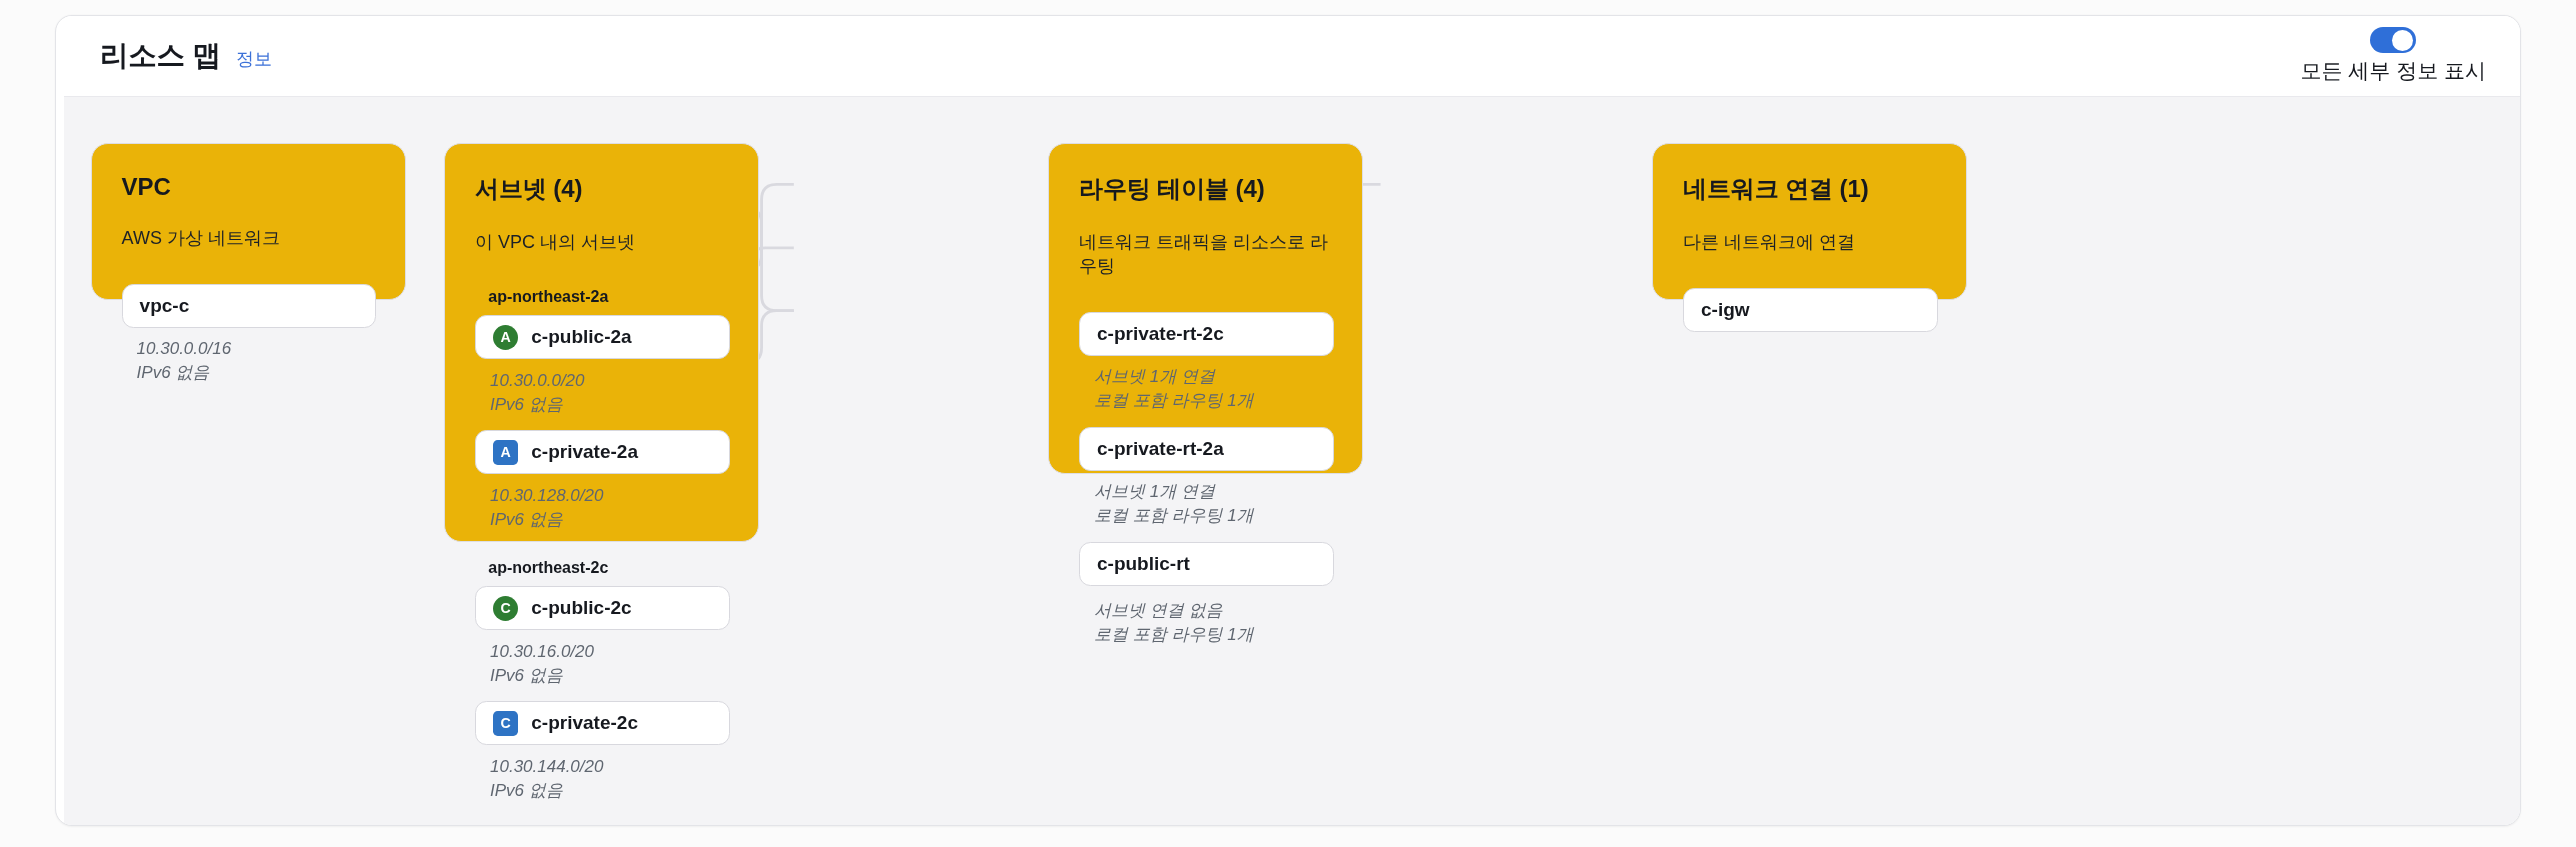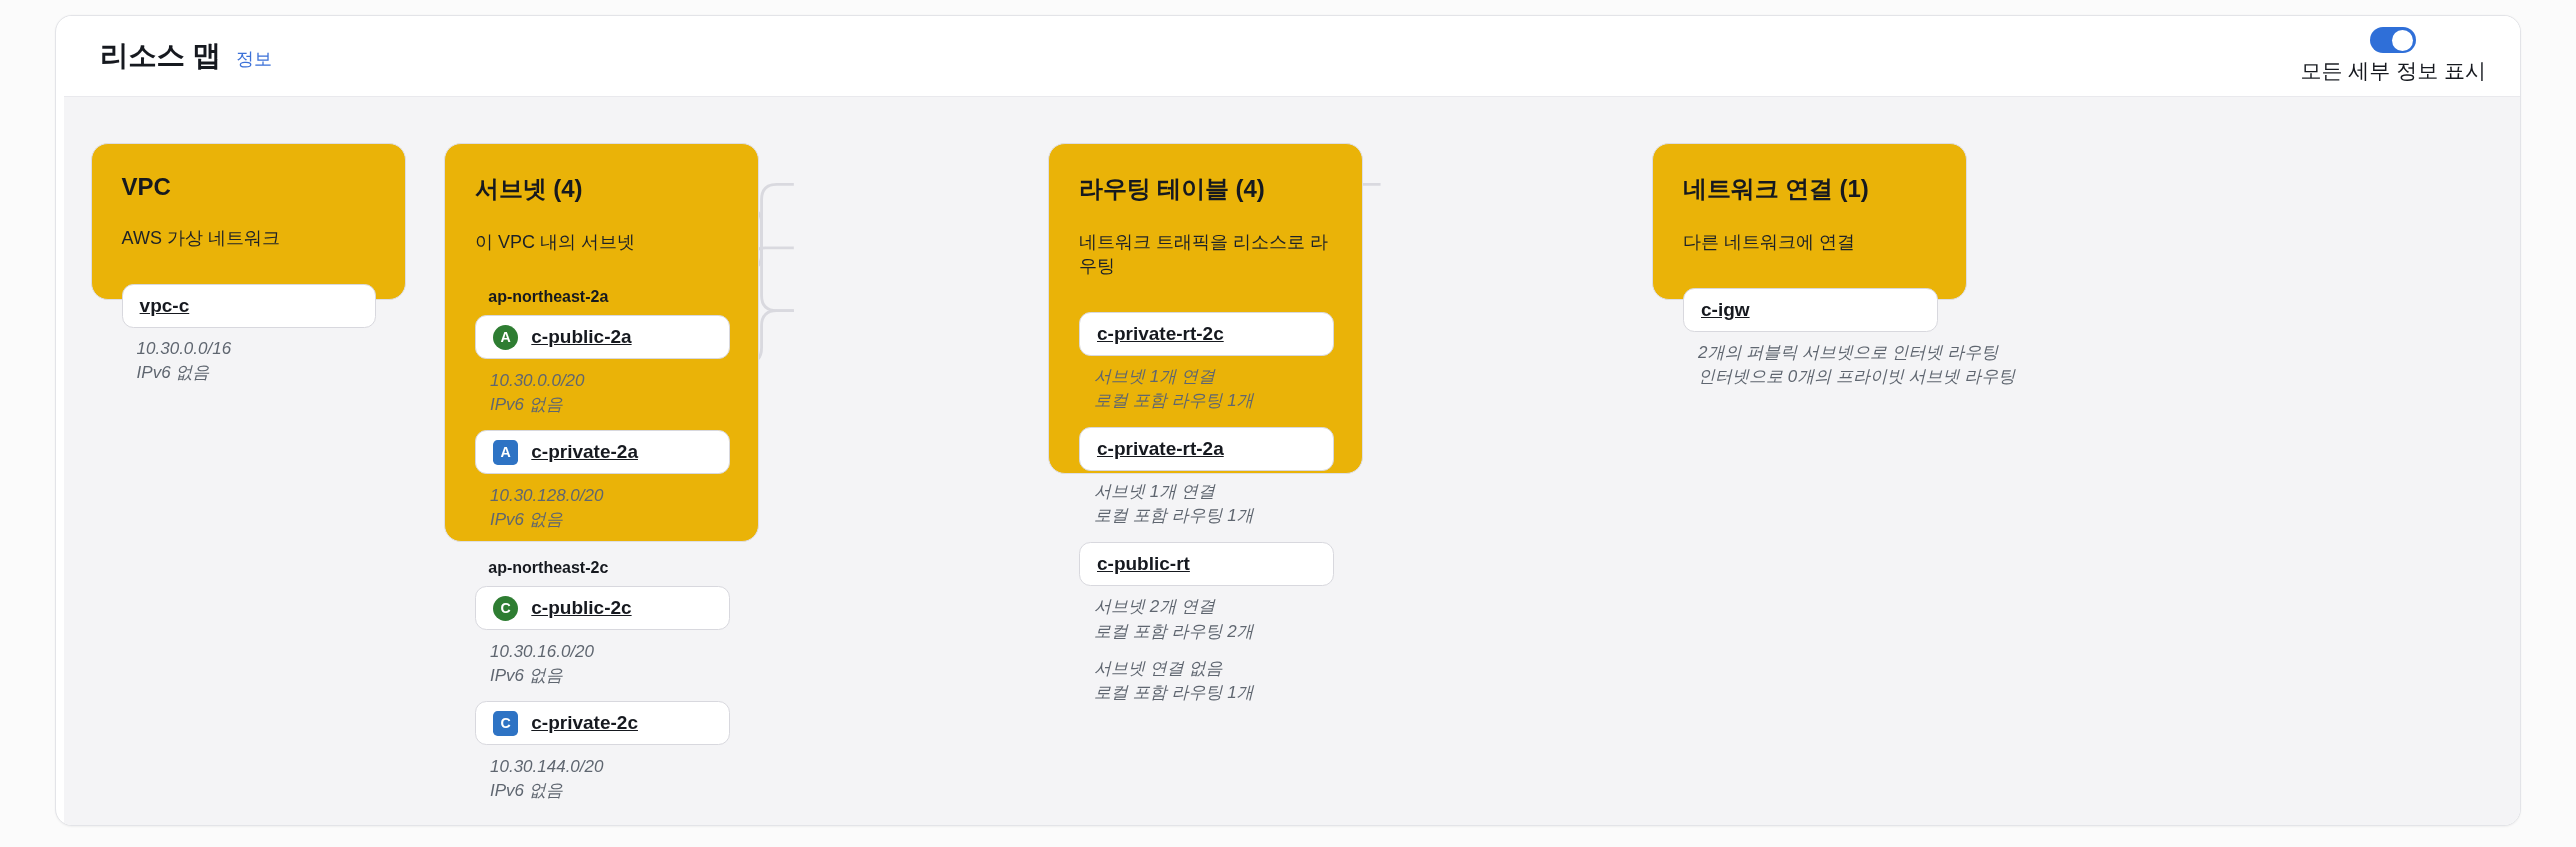--- a/index.html
+++ b/index.html
@@ -146,21 +146,21 @@
     border: 0.9px solid #d8d8de;
     border-radius: 11.4px;
     height: 44px;
     padding: 0 17px;
     box-sizing: border-box;
     font-size: 19px;
     font-weight: 700;
     color: #16191f;
     cursor: pointer;
   }
-  .node-label { white-space: nowrap; text-decoration: underline; }
+  .node-label { white-space: nowrap; }
 
   .badge {
     flex: none;
     width: 25px;
     height: 25px;
     display: flex;
     align-items: center;
     justify-content: center;
     color: #ffffff;
     font-size: 14.2px;
@@ -314,48 +314,40 @@
               <div class="meta">
                 <div>서브넷 1개 연결</div>
                 <div>로컬 포함 라우팅 1개</div>
               </div>
             </div>
 
             <div class="node-block">
               <div class="node">
                 <span class="node-label">c-public-rt</span>
               </div>
-              <div class="meta">
-                <div>서브넷 2개 연결</div>
-                <div>로컬 포함 라우팅 2개</div>
-              </div>
             </div>
 
             <div class="node-block">
               <div class="meta">
                 <div>서브넷 연결 없음</div>
                 <div>로컬 포함 라우팅 1개</div>
               </div>
             </div>
 
           </div>
         </div>
 
         <div class="col" style="left:1588px; top:46px; width:315px; height:157px;">
           <div class="col-title">네트워크 연결 (1)</div>
           <div class="col-sub">다른 네트워크에 연결</div>
           <div class="col-items">
             <div class="node-block">
               <div class="node">
                 <span class="node-label">c-igw</span>
               </div>
-              <div class="meta">
-                <div>2개의 퍼블릭 서브넷으로 인터넷 라우팅</div>
-                <div>인터넷으로 0개의 프라이빗 서브넷 라우팅</div>
-              </div>
             </div>
           </div>
         </div>
 
       </div>
     </div>
   </div>
 </div>
 
 

